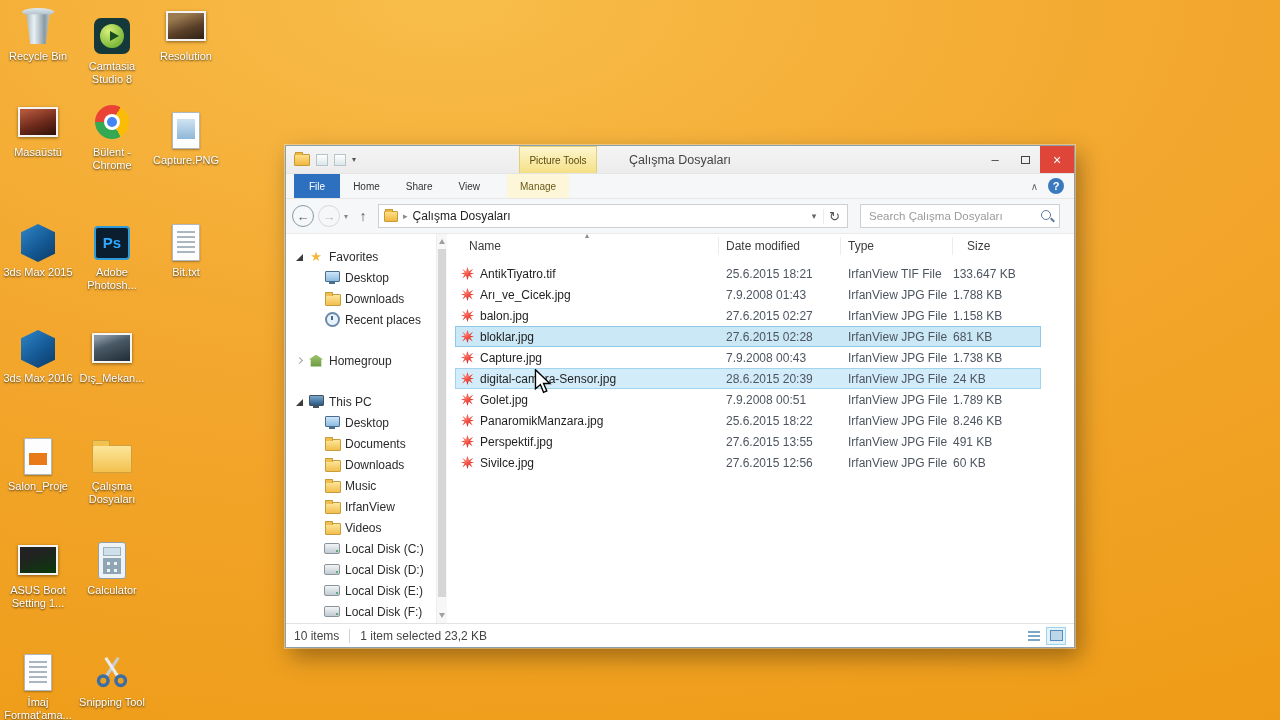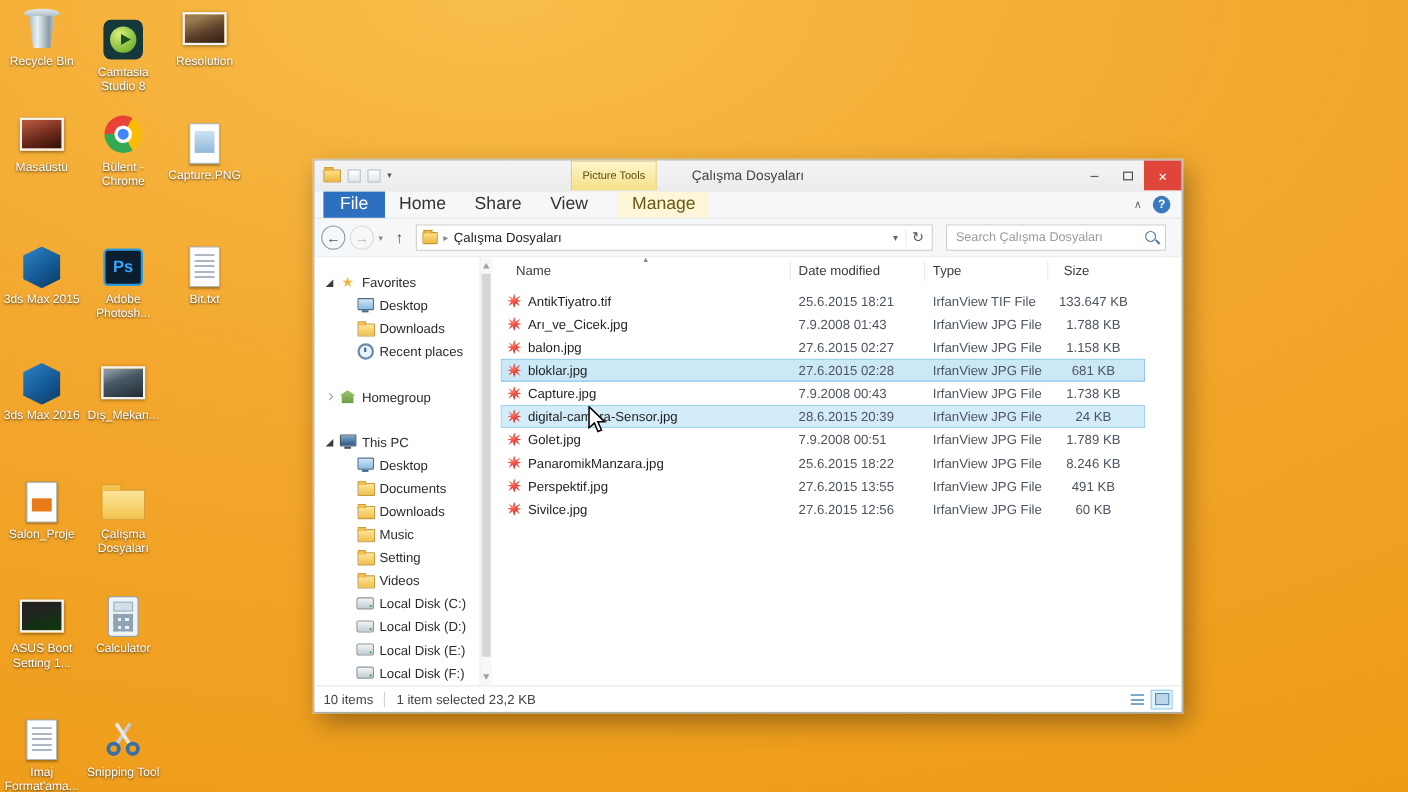--- a/index.html
+++ b/index.html
@@ -45,21 +45,21 @@
 .q-folder::before{content:"";position:absolute;top:-3px;left:0;width:6px;height:2px;background:#f0b73e;border:1px solid #c79a35;border-bottom:none}
 .q-btn{width:12px;height:12px;border:1px solid #b8c4cc;background:linear-gradient(#fff,#dde6ea)}
 .q-drop{font-size:8px;color:#555}
 .pt-tab{position:absolute;left:233px;top:0;height:27px;width:78px;background:linear-gradient(#fdf6cf,#f5e086);border:1px solid #e3cf7a;border-bottom:none;font-size:10px;color:#5a4a10;display:flex;align-items:center;justify-content:center}
 .win-title{position:absolute;left:0;right:0;text-align:center;font-size:12.5px;color:#444;pointer-events:none}
 .controls{margin-left:auto;display:flex;height:100%}
 .ctrl{width:30px;display:flex;align-items:center;justify-content:center;font-size:13px;color:#444}
 .maxbox{width:9px;height:8px;border:1px solid #444;display:block}
 .ctrl.close{width:34px;background:#e0453a;color:#fff;font-size:14px}
 .ribbon{height:25px;flex:none;display:flex;align-items:center;background:#f6f7f8;border-bottom:1px solid #e6e6e6;padding-left:8px}
-.rtab{padding:0 13px;height:100%;display:flex;align-items:center;font-size:16px;color:#333;cursor:pointer}
+.rtab{padding:0 13px;height:100%;display:flex;align-items:center;font-size:10px;color:#333;cursor:pointer}
 .rtab.file{background:#2d70bf;color:#fff;padding:0 15px}
 .rtab.manage{background:#fdf6d8;color:#6a5a16;margin-left:14px}
 .ribbon-right{margin-left:auto;display:flex;align-items:center;gap:10px;padding-right:10px}
 .chev{font-size:10px;color:#666}
 .help{width:16px;height:16px;border-radius:50%;background:#3a79be;color:#fff;font-size:11px;font-weight:bold;display:flex;align-items:center;justify-content:center}
 .addrbar{height:35px;flex:none;display:flex;align-items:center;background:#f6f7f8;border-bottom:1px solid #eaeaea;padding:0 14px 0 6px;gap:4px}
 .navbtn{width:22px;height:22px;border-radius:50%;display:flex;align-items:center;justify-content:center;font-size:13px;color:#555;border:1px solid transparent;flex:none}
 .navbtn.back{border-color:#8a9aa6}
 .navbtn.fwd{color:#b8bcbe;border-color:#d6dadc}
 .drop-sm{font-size:8px;color:#888;flex:none}
@@ -116,21 +116,21 @@
 .h-size{width:88px;padding-left:14px;border-right:none!important}
 .sort{position:absolute;left:130px;top:-3px;font-size:8px;color:#8a8a8a}
 .rows{padding-top:5px}
 .frow{display:flex;height:21px;align-items:center;font-size:12px;color:#1e1e1e;margin-left:8px;width:586px;cursor:default}
 .frow.sel{background:#cbe8f6;box-shadow:inset 0 0 0 1px #90c8e8}
 .frow.sel2{background:#d3ecf9;box-shadow:inset 0 0 0 1px #a2d4ee}
 .cell-name{width:264px;padding-left:6px;display:flex;align-items:center;white-space:nowrap;overflow:hidden}
 .ficon{width:13px;height:13px;flex:none;margin-right:6px;background:radial-gradient(circle at 40% 35%,#ff7a6a,#e0241a 60%,#9c0f08);clip-path:polygon(50% 0,61% 35%,93% 13%,70% 44%,100% 50%,70% 58%,90% 88%,60% 66%,50% 100%,39% 66%,10% 88%,29% 57%,0 50%,30% 43%,9% 14%,38% 35%)}
 .cell-date{width:122px;padding-left:7px;color:#4d5560;white-space:nowrap}
 .cell-type{width:112px;padding-left:7px;color:#4d5560;white-space:nowrap}
-.cell-size{width:88px;padding-right:6px;text-align:center;color:#4d5560;white-space:nowrap}
+.cell-size{width:88px;padding-right:6px;text-align:left;color:#4d5560;white-space:nowrap}
 .tooltip{position:absolute;left:278px;top:162px;width:170px;background:rgba(255,255,250,.88);border:1px solid #8a8a8a;box-shadow:2px 3px 6px rgba(0,0,0,.3);padding:3px 8px 4px;font-size:11px;line-height:15px;color:#4a4a4a;z-index:8}
 
 .statusbar{height:24px;flex:none;border-top:1px solid #e2e2e2;display:flex;align-items:center;padding:0 8px;font-size:12px;color:#444;background:#fff}
 .sb-sep{width:1px;height:14px;background:#d0d0d0;margin:0 10px}
 .sb-right{margin-left:auto;display:flex}
 .vbtn{width:20px;height:18px;display:flex;align-items:center;justify-content:center;border:1px solid transparent;margin-left:2px}
 .vbtn.active{border-color:#9ad1f0;background:#e4f2fb}
 .vb-detail::before{content:"";width:12px;height:10px;background:repeating-linear-gradient(#7aa7c7 0 2px,transparent 2px 4px)}
 .vb-thumb::before{content:"";width:11px;height:9px;background:#bdd7ea;border:1px solid #5a8cb8}
 
@@ -342,21 +342,21 @@
       <div class="sitem child">
           <span class="sic s-folder"></span>
           <span>Downloads</span>
         </div>
       <div class="sitem child">
           <span class="sic s-folder"></span>
           <span>Music</span>
         </div>
       <div class="sitem child">
           <span class="sic s-folder"></span>
-          <span>Setting</span>
+          <span>IrfanView</span>
         </div>
       <div class="sitem child">
           <span class="sic s-folder"></span>
           <span>Videos</span>
         </div>
       <div class="sitem child">
           <span class="sic s-drive"></span>
           <span>Local Disk (C:)</span>
         </div>
       <div class="sitem child">

